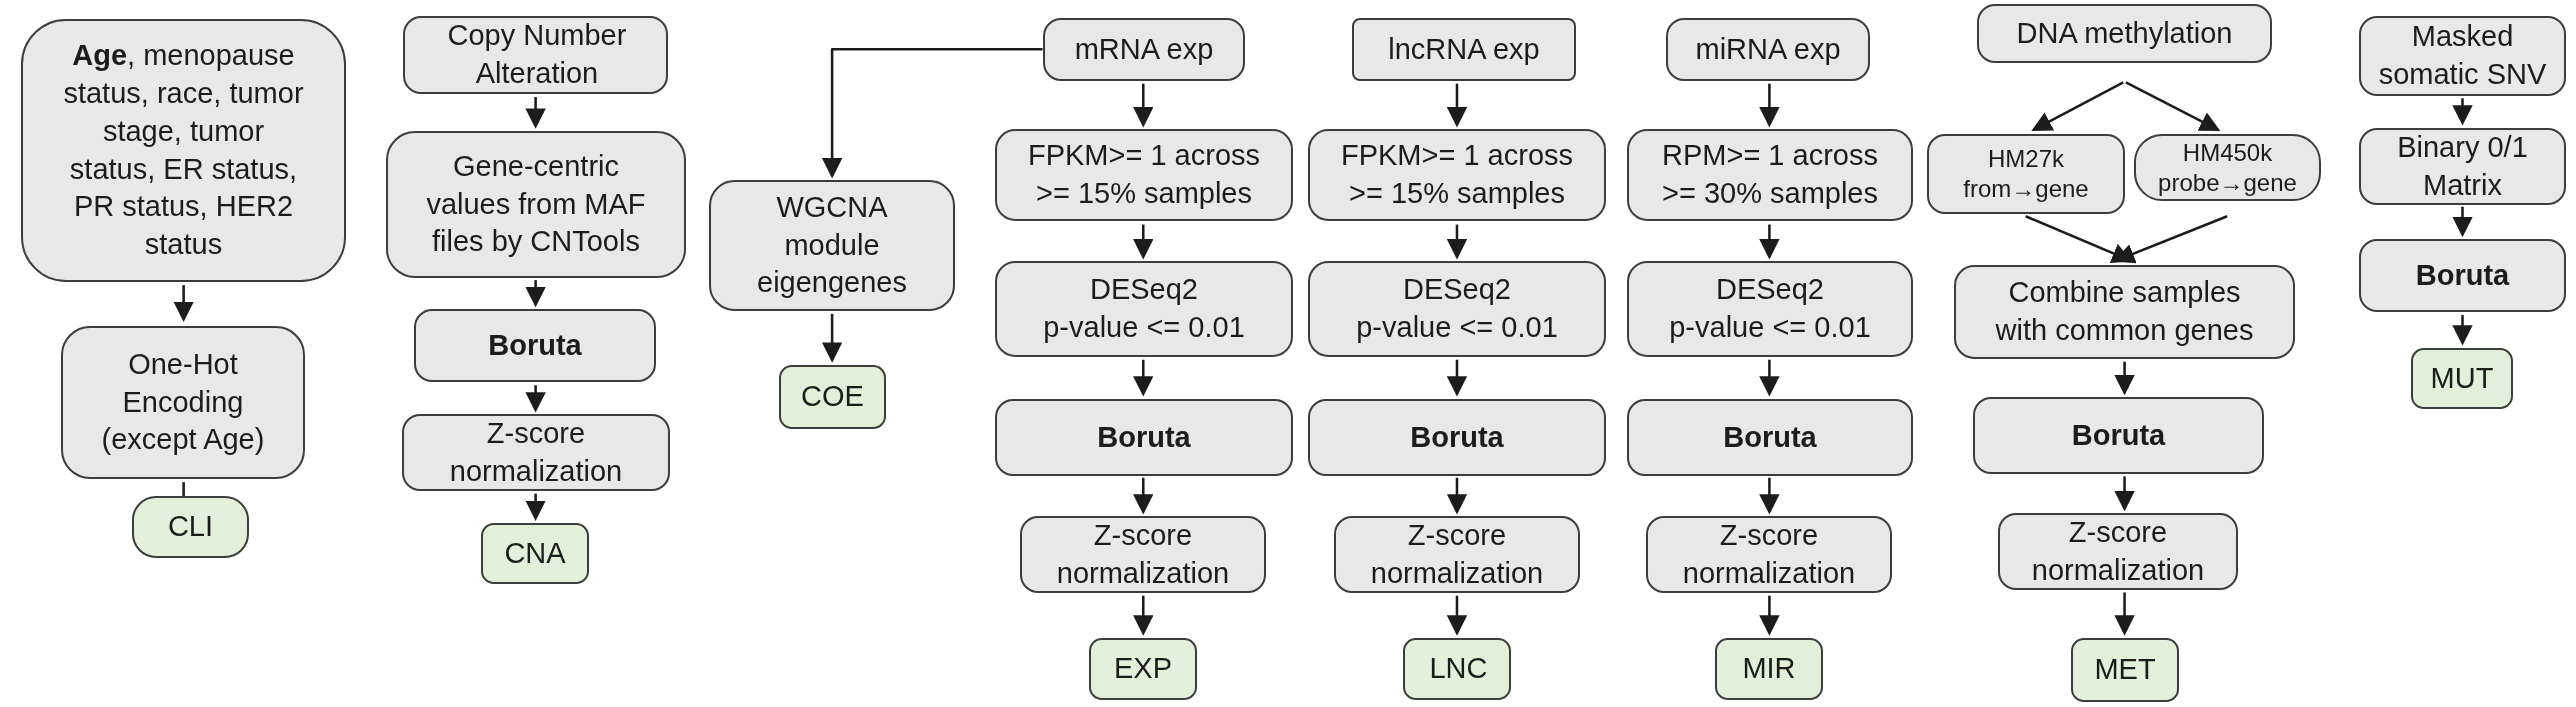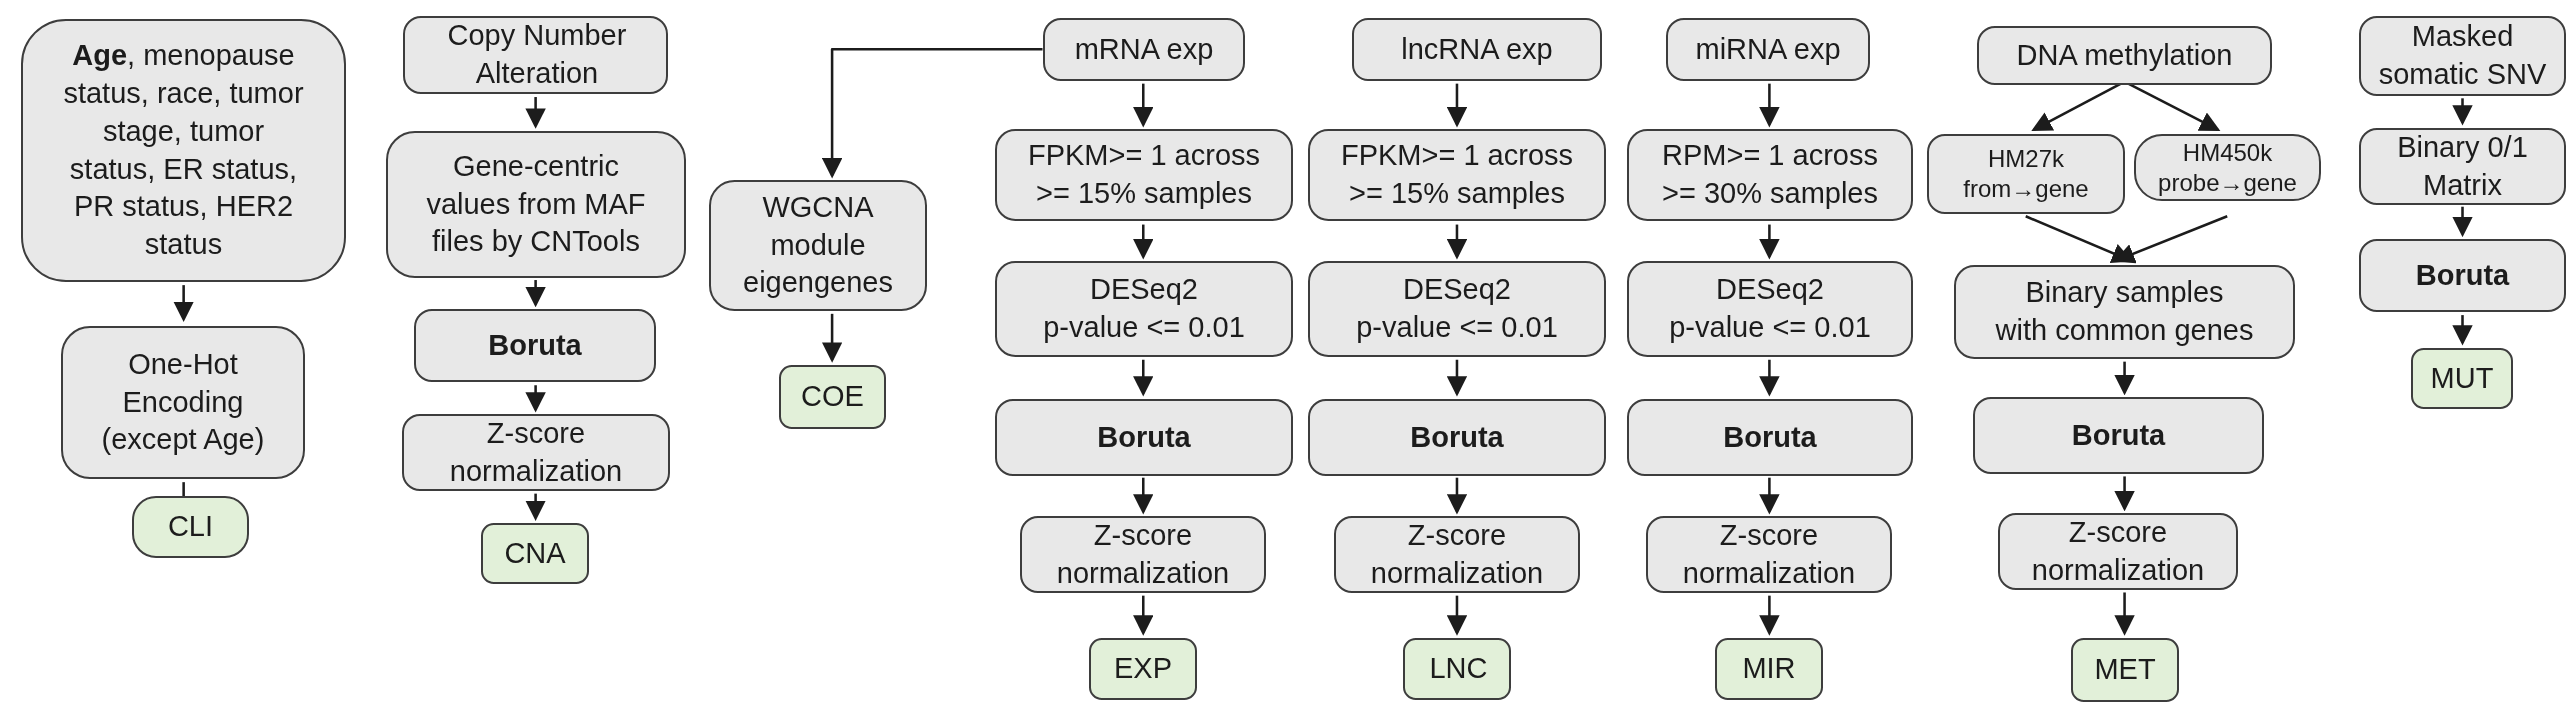--- a/index.html
+++ b/index.html
@@ -82,57 +82,57 @@
     <div class="node green" style="left: 132px; top: 496px; width: 117px; height: 62px; border-radius: 24px;"><span>CLI</span></div>
     <div class="node" style="left: 403px; top: 16px; width: 265px; height: 78px; border-radius: 18px; padding-left: 8px;"><span>Copy Number
 Alteration</span></div>
     <div class="node" style="left: 386px; top: 131px; width: 300px; height: 147px; border-radius: 29px;"><span>Gene-centric
 values from MAF
 files by CNTools</span></div>
     <div class="node bold" style="left: 414px; top: 309px; width: 242px; height: 73px; border-radius: 18px;"><span>Boruta</span></div>
     <div class="node" style="left: 402px; top: 414px; width: 268px; height: 77px; border-radius: 18px;"><span>Z-score
 normalization</span></div>
     <div class="node green" style="left: 481px; top: 523px; width: 108px; height: 61px; border-radius: 12.8px;"><span>CNA</span></div>
-    <div class="node" style="left: 709px; top: 180px; width: 218px; height: 131px; border-radius: 25.5px; text-align: center;"><span>WGCNA
+    <div class="node" style="left: 709px; top: 180px; width: 246px; height: 131px; border-radius: 25.5px; text-align: center;"><span>WGCNA
 module
 eigengenes</span></div>
     <div class="node green" style="left: 779px; top: 365px; width: 107px; height: 64px; border-radius: 12.8px;"><span>COE</span></div>
     <div class="node" style="left: 1043px; top: 18px; width: 202px; height: 63px; border-radius: 18px;"><span>mRNA exp</span></div>
     <div class="node" style="left: 995px; top: 129px; width: 298px; height: 92px; border-radius: 20.4px;"><span>FPKM&gt;= 1 across
 &gt;= 15% samples</span></div>
     <div class="node" style="left: 995px; top: 261px; width: 298px; height: 96px; border-radius: 20.4px;"><span>DESeq2
 p-value &lt;= 0.01</span></div>
     <div class="node bold" style="left: 995px; top: 399px; width: 298px; height: 77px; border-radius: 18px;"><span>Boruta</span></div>
     <div class="node" style="left: 1020px; top: 516px; width: 246px; height: 77px; border-radius: 18px;"><span>Z-score
 normalization</span></div>
     <div class="node green" style="left: 1089px; top: 638px; width: 108px; height: 62px; border-radius: 12.8px;"><span>EXP</span></div>
-    <div class="node" style="left: 1352px; top: 18px; width: 250px; height: 63px; border-radius: 16px;"><span>lncRNA exp</span></div>
+    <div class="node" style="left: 1352px; top: 18px; width: 224px; height: 63px; border-radius: 8px;"><span>lncRNA exp</span></div>
     <div class="node" style="left: 1308px; top: 129px; width: 298px; height: 92px; border-radius: 20.4px;"><span>FPKM&gt;= 1 across
 &gt;= 15% samples</span></div>
     <div class="node" style="left: 1308px; top: 261px; width: 298px; height: 96px; border-radius: 20.4px;"><span>DESeq2
 p-value &lt;= 0.01</span></div>
     <div class="node bold" style="left: 1308px; top: 399px; width: 298px; height: 77px; border-radius: 18px;"><span>Boruta</span></div>
     <div class="node" style="left: 1334px; top: 516px; width: 246px; height: 77px; border-radius: 18px;"><span>Z-score
 normalization</span></div>
     <div class="node green" style="left: 1403px; top: 638px; width: 108px; height: 62px; border-radius: 12.8px; padding-left: 8px;"><span>LNC</span></div>
     <div class="node" style="left: 1666px; top: 18px; width: 204px; height: 63px; border-radius: 18px;"><span>miRNA exp</span></div>
     <div class="node" style="left: 1627px; top: 129px; width: 286px; height: 92px; border-radius: 20.4px;"><span>RPM&gt;= 1 across
 &gt;= 30% samples</span></div>
     <div class="node" style="left: 1627px; top: 261px; width: 286px; height: 96px; border-radius: 20.4px;"><span>DESeq2
 p-value &lt;= 0.01</span></div>
     <div class="node bold" style="left: 1627px; top: 399px; width: 286px; height: 77px; border-radius: 18px;"><span>Boruta</span></div>
     <div class="node" style="left: 1646px; top: 516px; width: 246px; height: 77px; border-radius: 18px;"><span>Z-score
 normalization</span></div>
     <div class="node green" style="left: 1715px; top: 638px; width: 108px; height: 62px; border-radius: 12.8px;"><span>MIR</span></div>
-    <div class="node" style="left: 1977px; top: 26px; width: 295px; height: 59px; border-radius: 18px;"><span>DNA methylation</span></div>
+    <div class="node" style="left: 1977px; top: 4px; width: 295px; height: 59px; border-radius: 18px;"><span>DNA methylation</span></div>
     <div class="node small" style="left: 1927px; top: 134px; width: 198px; height: 80px; border-radius: 18px;"><span>HM27k
 from→gene</span></div>
     <div class="node small" style="left: 2134px; top: 134px; width: 187px; height: 67px; border-radius: 28px;"><span>HM450k
 probe→gene</span></div>
-    <div class="node" style="left: 1954px; top: 265px; width: 341px; height: 94px; border-radius: 20.4px;"><span>Binary samples
+    <div class="node" style="left: 1954px; top: 265px; width: 341px; height: 94px; border-radius: 20.4px;"><span>Combine samples
 with common genes</span></div>
     <div class="node bold" style="left: 1973px; top: 397px; width: 291px; height: 77px; border-radius: 18px;"><span>Boruta</span></div>
     <div class="node" style="left: 1998px; top: 513px; width: 240px; height: 77px; border-radius: 18px;"><span>Z-score
 normalization</span></div>
     <div class="node green" style="left: 2071px; top: 638px; width: 108px; height: 64px; border-radius: 12.8px;"><span>MET</span></div>
     <div class="node" style="left: 2359px; top: 16px; width: 207px; height: 80px; border-radius: 18px;"><span>Masked
 somatic SNV</span></div>
     <div class="node" style="left: 2359px; top: 128px; width: 207px; height: 77px; border-radius: 18px; align-items: center;"><span>Binary 0/1
 Matrix</span></div>
     <div class="node bold" style="left: 2359px; top: 239px; width: 207px; height: 73px; border-radius: 18px;"><span>Boruta</span></div>

